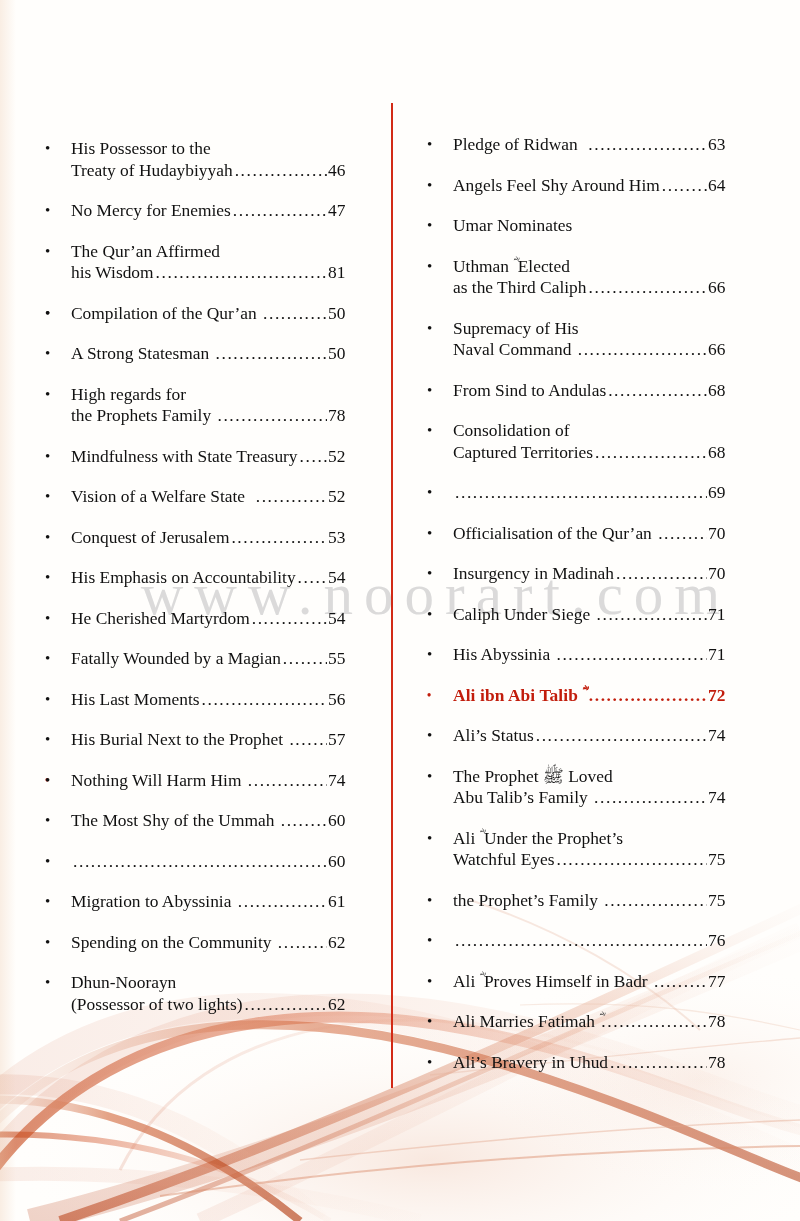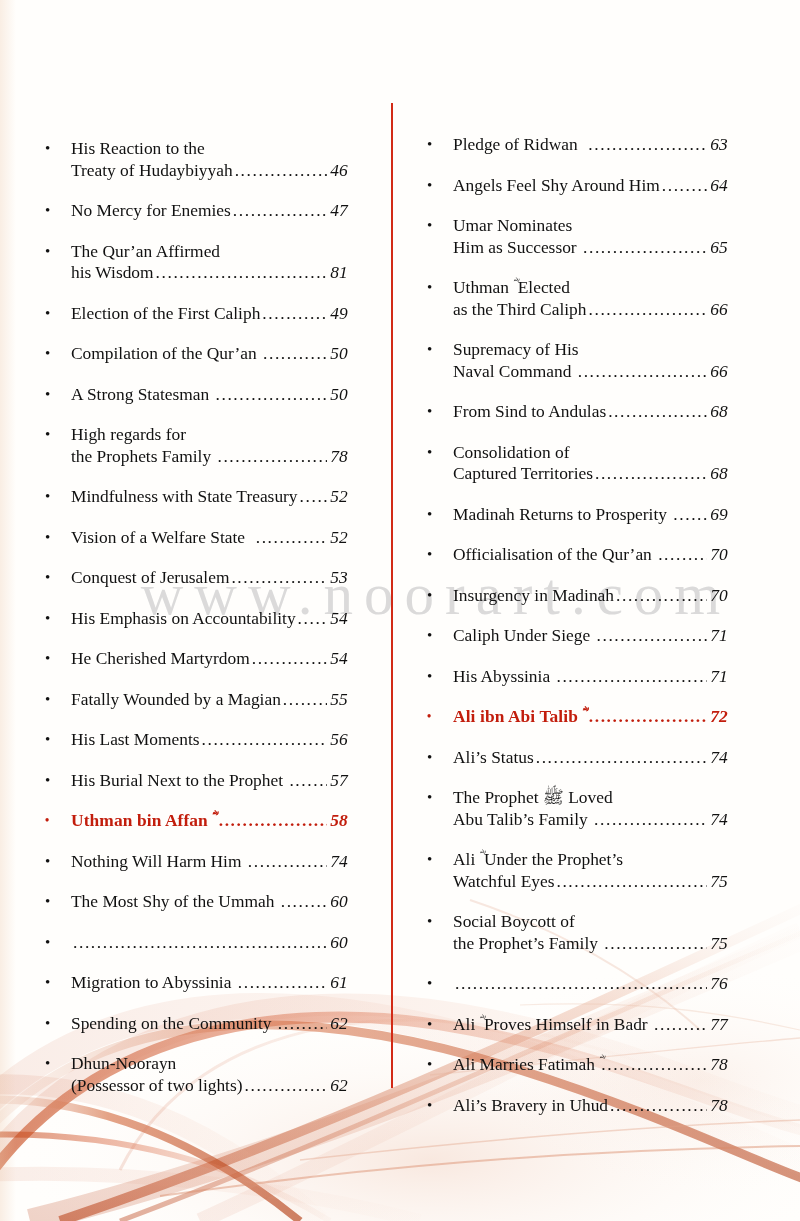--- a/index.html
+++ b/index.html
@@ -119,24 +119,23 @@
     margin: 0 1px 0 2px;
     font-size: 17.4px;
     letter-spacing: 1.6px;
     color: inherit;
   }
   .tline .leader::before {
     content: "......................................................................................................";
   }
   .tline .pg {
     flex: 0 0 auto;
-    text-align: center;
+    text-align: left;
     min-width: 22px;
     font-variant-numeric: lining-nums;
-    font-style: italic;
   }
   
   .tline.plain { display: block; }
 </style>
 </head>
 <body>
 
 <div id="page">
 
   <svg class="art-layer" viewBox="0 0 800 1221" preserveAspectRatio="none">
@@ -197,21 +196,21 @@
   <div class="edge-tint"></div>
 
   <div class="watermark">www.noorart.com</div>
 
   <div class="divider"></div>
 
   <div class="col col-left" style="top:138px;">
     <ul class="toc-list">
         <li class="toc-item">
           <span class="bullet">•</span>
-          <div class="tline plain"><span class="txt">His Reaction to the</span></div>
+          <div class="tline plain"><span class="txt">His Possessor to the</span></div>
           <div class="tline">
             <span class="txt">Treaty of Hudaybiyyah</span>
             <span class="leader"></span>
             <span class="pg">46</span>
           </div>
         </li>
         <li class="toc-item">
           <span class="bullet">•</span>
           <div class="tline">
             <span class="txt">No Mercy for Enemies</span>
@@ -223,25 +222,20 @@
           <span class="bullet">•</span>
           <div class="tline plain"><span class="txt">The Qur’an Affirmed</span></div>
           <div class="tline">
             <span class="txt">his Wisdom</span>
             <span class="leader"></span>
             <span class="pg">81</span>
           </div>
         </li>
         <li class="toc-item">
           <span class="bullet">•</span>
-          <div class="tline">
-            <span class="txt">Election of the First Caliph</span>
-            <span class="leader"></span>
-            <span class="pg">49</span>
-          </div>
         </li>
         <li class="toc-item">
           <span class="bullet">•</span>
           <div class="tline">
             <span class="txt">Compilation of the Qur’an </span>
             <span class="leader"></span>
             <span class="pg">50</span>
           </div>
         </li>
         <li class="toc-item">
@@ -320,25 +314,20 @@
         <li class="toc-item">
           <span class="bullet">•</span>
           <div class="tline">
             <span class="txt">His Burial Next to the Prophet </span>
             <span class="leader"></span>
             <span class="pg">57</span>
           </div>
         </li>
         <li class="toc-item red">
           <span class="bullet">•</span>
-          <div class="tline">
-            <span class="txt">Uthman bin Affan ؓ </span>
-            <span class="leader"></span>
-            <span class="pg">58</span>
-          </div>
         </li>
         <li class="toc-item">
           <span class="bullet">•</span>
           <div class="tline">
             <span class="txt">Nothing Will Harm Him </span>
             <span class="leader"></span>
             <span class="pg">74</span>
           </div>
         </li>
         <li class="toc-item">
@@ -398,25 +387,20 @@
           <span class="bullet">•</span>
           <div class="tline">
             <span class="txt">Angels Feel Shy Around Him</span>
             <span class="leader"></span>
             <span class="pg">64</span>
           </div>
         </li>
         <li class="toc-item">
           <span class="bullet">•</span>
           <div class="tline plain"><span class="txt">Umar Nominates</span></div>
-          <div class="tline">
-            <span class="txt">Him as Successor </span>
-            <span class="leader"></span>
-            <span class="pg">65</span>
-          </div>
         </li>
         <li class="toc-item">
           <span class="bullet">•</span>
           <div class="tline plain"><span class="txt">Uthman ؓ Elected</span></div>
           <div class="tline">
             <span class="txt">as the Third Caliph</span>
             <span class="leader"></span>
             <span class="pg">66</span>
           </div>
         </li>
@@ -442,21 +426,20 @@
           <div class="tline plain"><span class="txt">Consolidation of</span></div>
           <div class="tline">
             <span class="txt">Captured Territories</span>
             <span class="leader"></span>
             <span class="pg">68</span>
           </div>
         </li>
         <li class="toc-item">
           <span class="bullet">•</span>
           <div class="tline">
-            <span class="txt">Madinah Returns to Prosperity </span>
             <span class="leader"></span>
             <span class="pg">69</span>
           </div>
         </li>
         <li class="toc-item">
           <span class="bullet">•</span>
           <div class="tline">
             <span class="txt">Officialisation of the Qur’an </span>
             <span class="leader"></span>
             <span class="pg">70</span>
@@ -515,21 +498,20 @@
           <span class="bullet">•</span>
           <div class="tline plain"><span class="txt">Ali ؓ Under the Prophet’s</span></div>
           <div class="tline">
             <span class="txt">Watchful Eyes</span>
             <span class="leader"></span>
             <span class="pg">75</span>
           </div>
         </li>
         <li class="toc-item">
           <span class="bullet">•</span>
-          <div class="tline plain"><span class="txt">Social Boycott of</span></div>
           <div class="tline">
             <span class="txt">the Prophet’s Family </span>
             <span class="leader"></span>
             <span class="pg">75</span>
           </div>
         </li>
         <li class="toc-item">
           <span class="bullet">•</span>
           <div class="tline">
             <span class="leader"></span>

